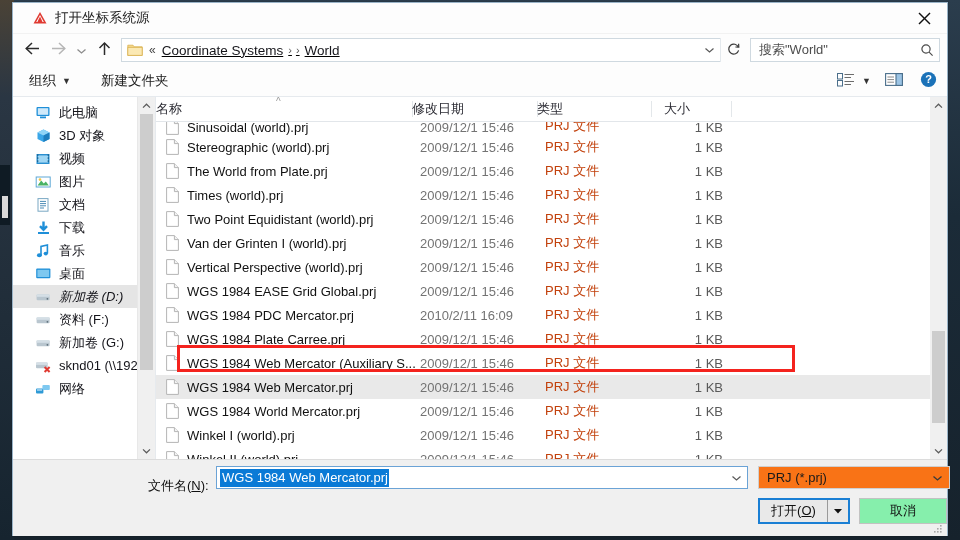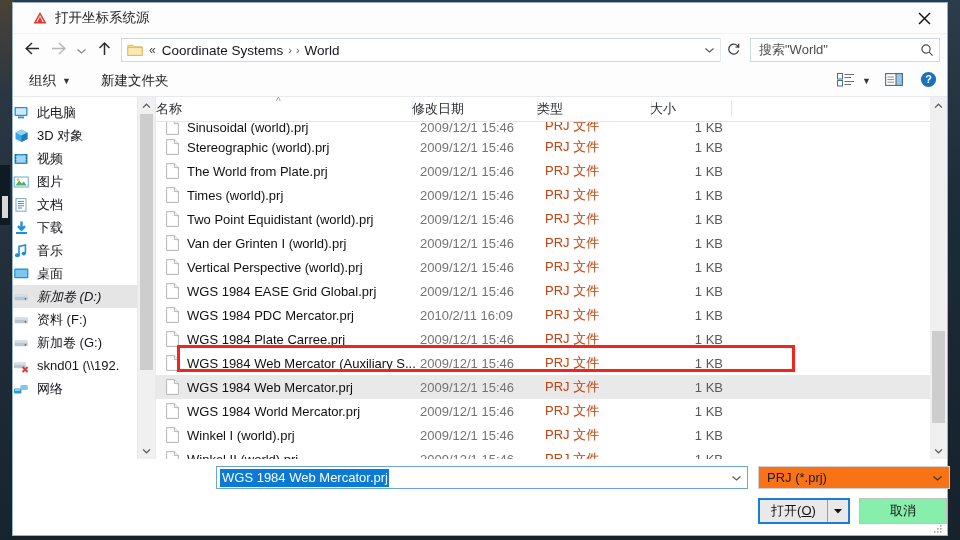--- a/index.html
+++ b/index.html
@@ -33,21 +33,21 @@
   
   .navbar{position:relative;height:32px;background:#fdfdfd;}
   .nav-btn{position:absolute;top:0;height:32px;display:flex;align-items:center;justify-content:center;}
   .nav-back{left:6px;width:26px;}
   .nav-fwd{left:32px;width:26px;}
   .nav-down{left:58px;width:20px;}
   .nav-up{left:78px;width:26px;}
   .addressbar{position:absolute;left:108px;top:4px;width:600px;height:24px;
     background:#fff;border:1px solid #cfd9e0;box-sizing:border-box;display:flex;align-items:center;}
   .addr-folder{margin-left:5px;width:16px;height:14px;position:relative;flex:0 0 auto;}
-  .crumbs{display:flex;align-items:center;white-space:nowrap;overflow:hidden;flex:1 1 auto;}
+  .crumbs{display:flex;align-items:center;white-space:nowrap;overflow:hidden;flex:1 1 auto;text-decoration:underline;}
   .crumb{font-size:13.5px;color:#15151a;padding:0 3px;}
   .crumb-sep{color:#555;font-size:11px;padding:0 2px;}
   .crumb-chev{color:#444;font-size:12px;padding:0 3px 0 6px;}
   .addr-drop{width:22px;display:flex;align-items:center;justify-content:center;flex:0 0 auto;}
   .addr-refresh{position:absolute;left:707px;top:4px;width:26px;height:24px;
     display:flex;align-items:center;justify-content:center;border-left:1px solid #e4e9ed;}
   .searchbox{position:absolute;left:737px;top:4px;width:190px;height:24px;background:#fff;
     border:1px solid #cfd9e0;box-sizing:border-box;display:flex;align-items:center;}
   .search-ph{margin-left:8px;font-size:13px;color:#4d4d4d;flex:1;}
   .search-icon{width:24px;display:flex;align-items:center;justify-content:center;}
@@ -63,21 +63,21 @@
   .cmd-views{right:92px;}
   .cmd-viewcaret{right:76px;font-size:9px;color:#333;}
   .cmd-pane{right:44px;}
   .cmd-help{right:10px;}
 
   
   .content{position:relative;height:362px;background:#fff;display:flex;}
   .sidebar{position:relative;width:142px;flex:0 0 auto;background:#fff;
     border-right:1px solid #e6eaee;overflow:hidden;}
   .sb-list{padding-top:4px;}
-  .sb-item{height:23px;display:flex;align-items:center;font-size:13px;color:#14141a;}
+  .sb-item{height:23px;display:flex;align-items:center;padding-left:22px;font-size:13px;color:#14141a;}
   .sb-item.sel{background:#e5e5e5;font-style:italic;}
   .sb-icon{width:17px;height:16px;margin-right:7px;flex:0 0 auto;position:relative;}
   .sb-label{white-space:nowrap;overflow:hidden;}
   .sb-scroll{position:absolute;right:0;top:0;width:17px;height:100%;background:#f0f0f0;
     border-left:1px solid #e8e8e8;}
   .sb-arrow{position:absolute;left:0;width:17px;height:17px;display:flex;align-items:center;justify-content:center;}
   .sb-arrow.up{top:0;} .sb-arrow.dn{bottom:0;}
   .sb-thumb{position:absolute;left:2px;top:17px;width:13px;height:256px;background:#cdcdcd;}
 
   
@@ -412,21 +412,21 @@
         </div>
         <div class="col-div" style="left:256px;"></div>
         <div class="col" style="left:256px;width:125px;">
           <span>修改日期</span>
         </div>
         <div class="col-div" style="left:381px;"></div>
         <div class="col" style="left:381px;width:114px;">
           <span>类型</span>
         </div>
         <div class="col-div" style="left:495px;"></div>
-        <div class="col" style="left:494px;width:80px;text-align:center;">
+        <div class="col" style="left:508px;width:80px;text-align:center;">
           <span>大小</span>
         </div>
         <div class="col-div" style="left:575px;"></div>
       </div>
 
       <div class="rows" id="file-rows">
           <div class="row clip">
             <div class="cell-name">
               <span class="fileicon"><svg width="13" height="16" viewBox="0 0 13 16">
                   <path d="M0.6 0.6 H8.4 L12.4 4.6 V15.4 H0.6 Z" fill="#ffffff" stroke="#b5b5b5" stroke-width="1"></path>
@@ -617,20 +617,25 @@
         <div class="fp-thumb"></div>
         <div class="fp-arrow dn">
           <svg width="9" height="6" viewBox="0 0 9 6">
               <path d="M1 1.4 L4.5 4.8 L8 1.4" fill="none" stroke="#5a5a5a" stroke-width="1.2"></path>
             </svg>
         </div>
       </div>
     </div>
   </div>
 
+  <div class="footer">
+    <span class="fn-label">
+      <span>文件名(</span><u>N</u><span>):</span>
+    </span>
+  </div>
 
   <div class="fn-input">
     <span class="fn-val">WGS 1984 Web Mercator.prj</span>
     <span class="fn-drop">
       <svg width="11" height="8" viewBox="0 0 11 8">
           <path d="M1.5 2.5 L5.5 6 L9.5 2.5" fill="none" stroke="#5a5a5a" stroke-width="1.2"></path>
         </svg>
     </span>
   </div>
 

